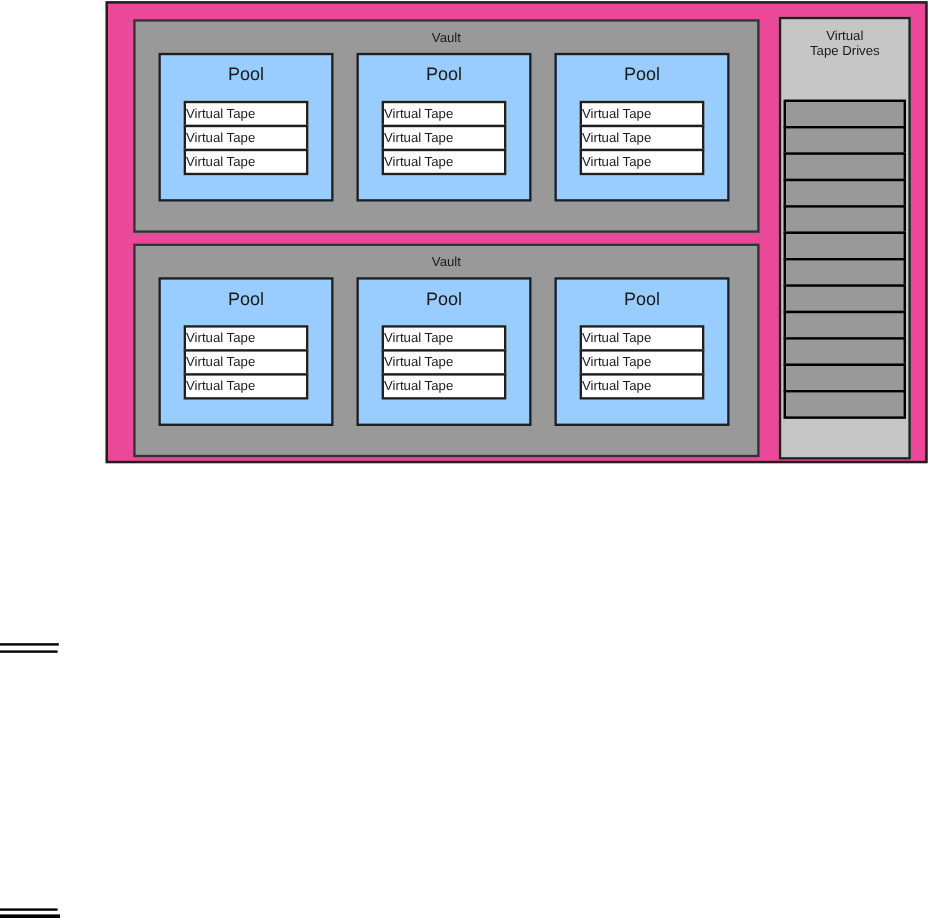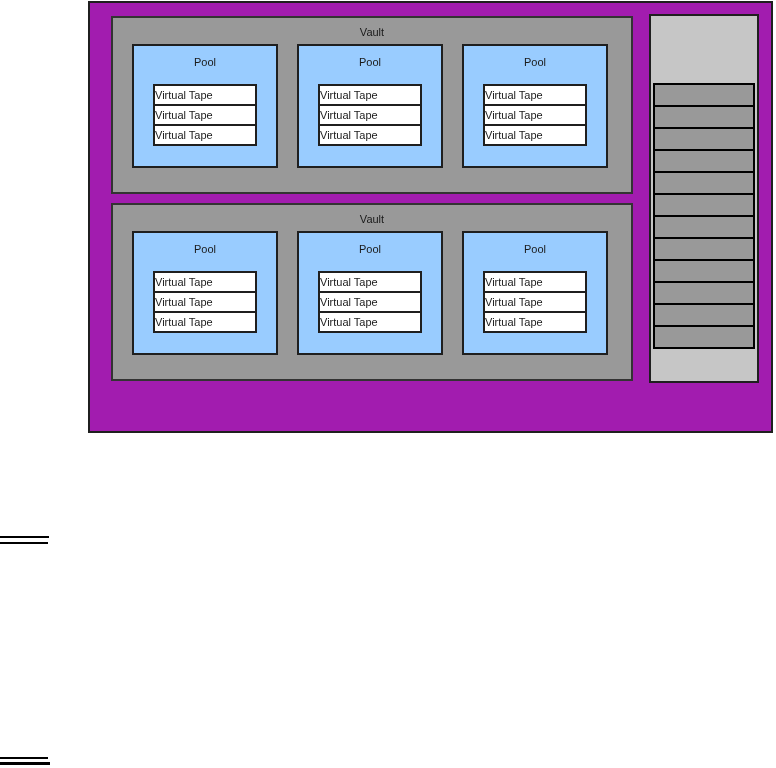--- a/index.html
+++ b/index.html
@@ -16,22 +16,22 @@
     background: #ffffff;
     overflow: hidden;
   }
 
   
   .diagram {
     position: absolute;
     left: 88px;
     top: 1px;
     width: 685px;
-    height: 432px;
-    background: #a21caf;
+    height: 385px;
+    background: #ec4899;
     border: 2px solid #1f1f1f;
     box-sizing: border-box;
   }
 
   
   .vault {
     position: absolute;
     left: 21px;
     width: 522px;
     height: 178px;
@@ -58,21 +58,21 @@
   .pool {
     width: 146px;
     height: 124px;
     background: #99ccff;
     border: 2px solid #1f1f1f;
     box-sizing: border-box;
   }
   .pool-label {
     margin-top: 10px;
     text-align: center;
-    font-size: 11px;
+    font-size: 15px;
     line-height: 13px;
   }
   .tape-stack {
     width: 104px;
     margin: 15px auto 0 auto;
   }
   .tape {
     height: 22px;
     background: #ffffff;
     border: 2px solid #1f1f1f;
@@ -182,20 +182,24 @@
           <div class="tape-stack">
             <div class="tape">Virtual Tape</div>
             <div class="tape">Virtual Tape</div>
             <div class="tape">Virtual Tape</div>
           </div>
         </div>
       </div>
     </div>
 
     <div class="drives-panel">
+      <div class="drives-label">
+        <div>Virtual</div>
+        <div>Tape Drives</div>
+      </div>
       <div class="slot-stack">
         <div class="slot"></div>
         <div class="slot"></div>
         <div class="slot"></div>
         <div class="slot"></div>
         <div class="slot"></div>
         <div class="slot"></div>
         <div class="slot"></div>
         <div class="slot"></div>
         <div class="slot"></div>

